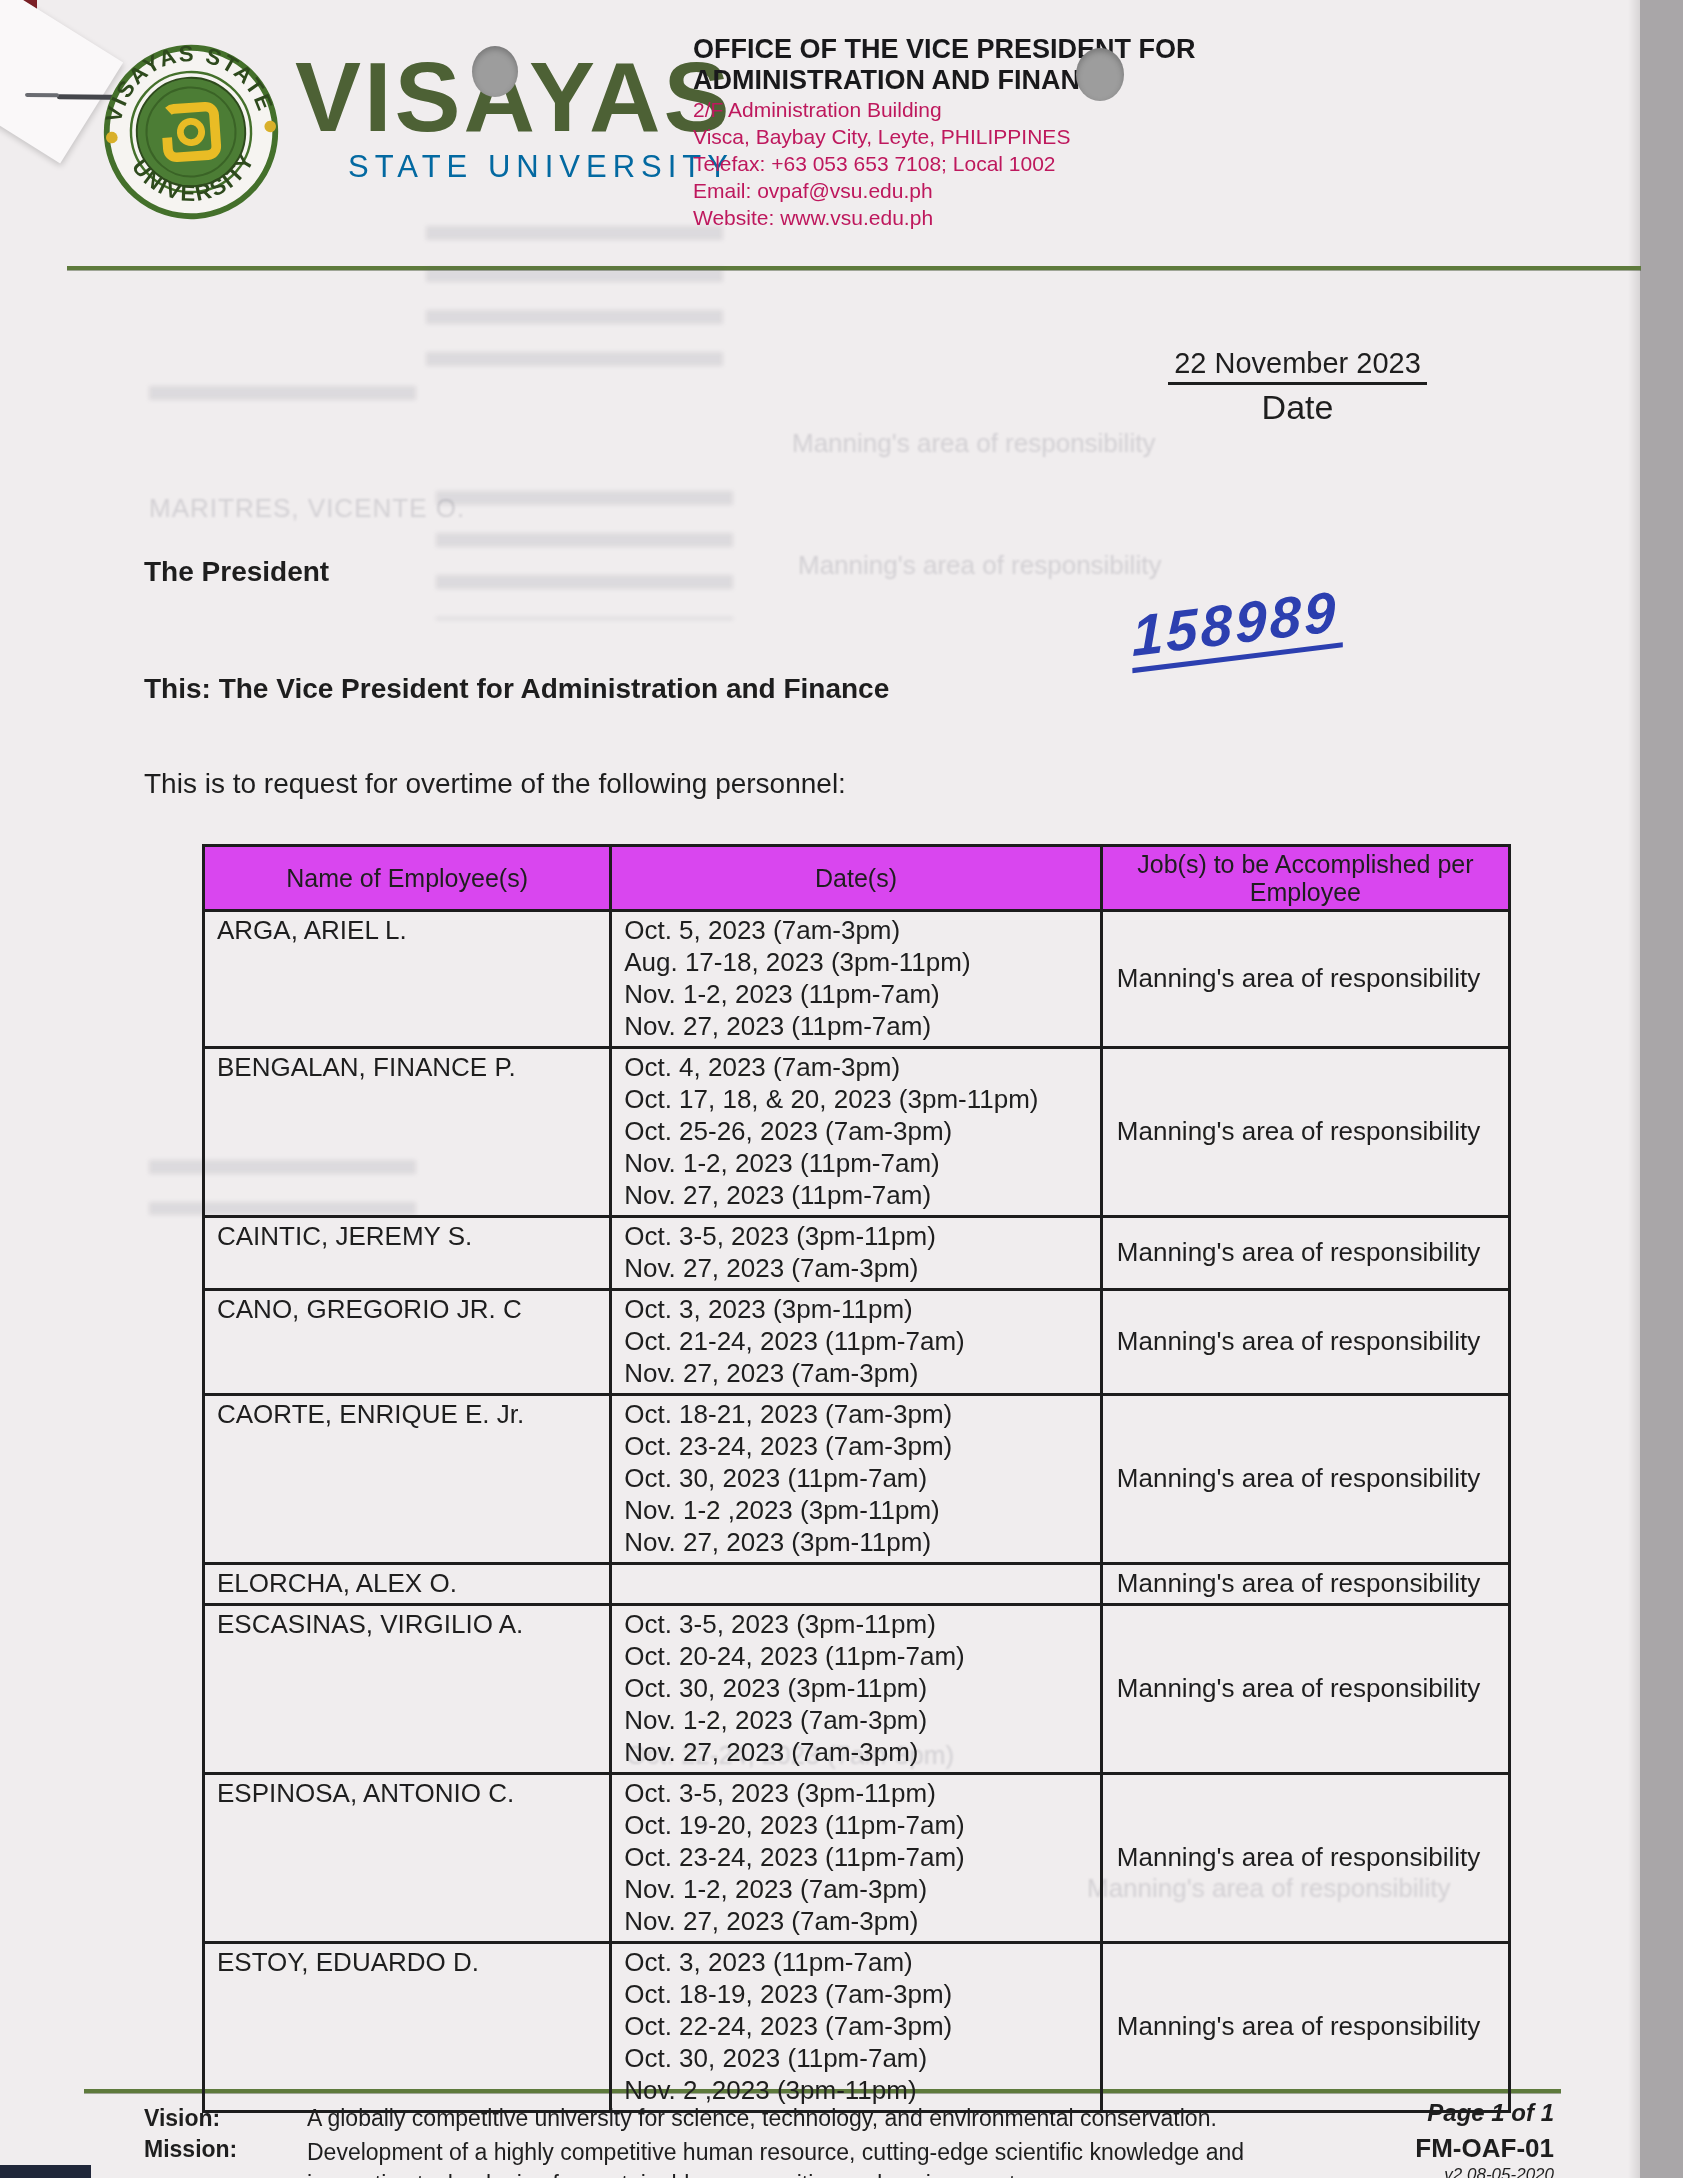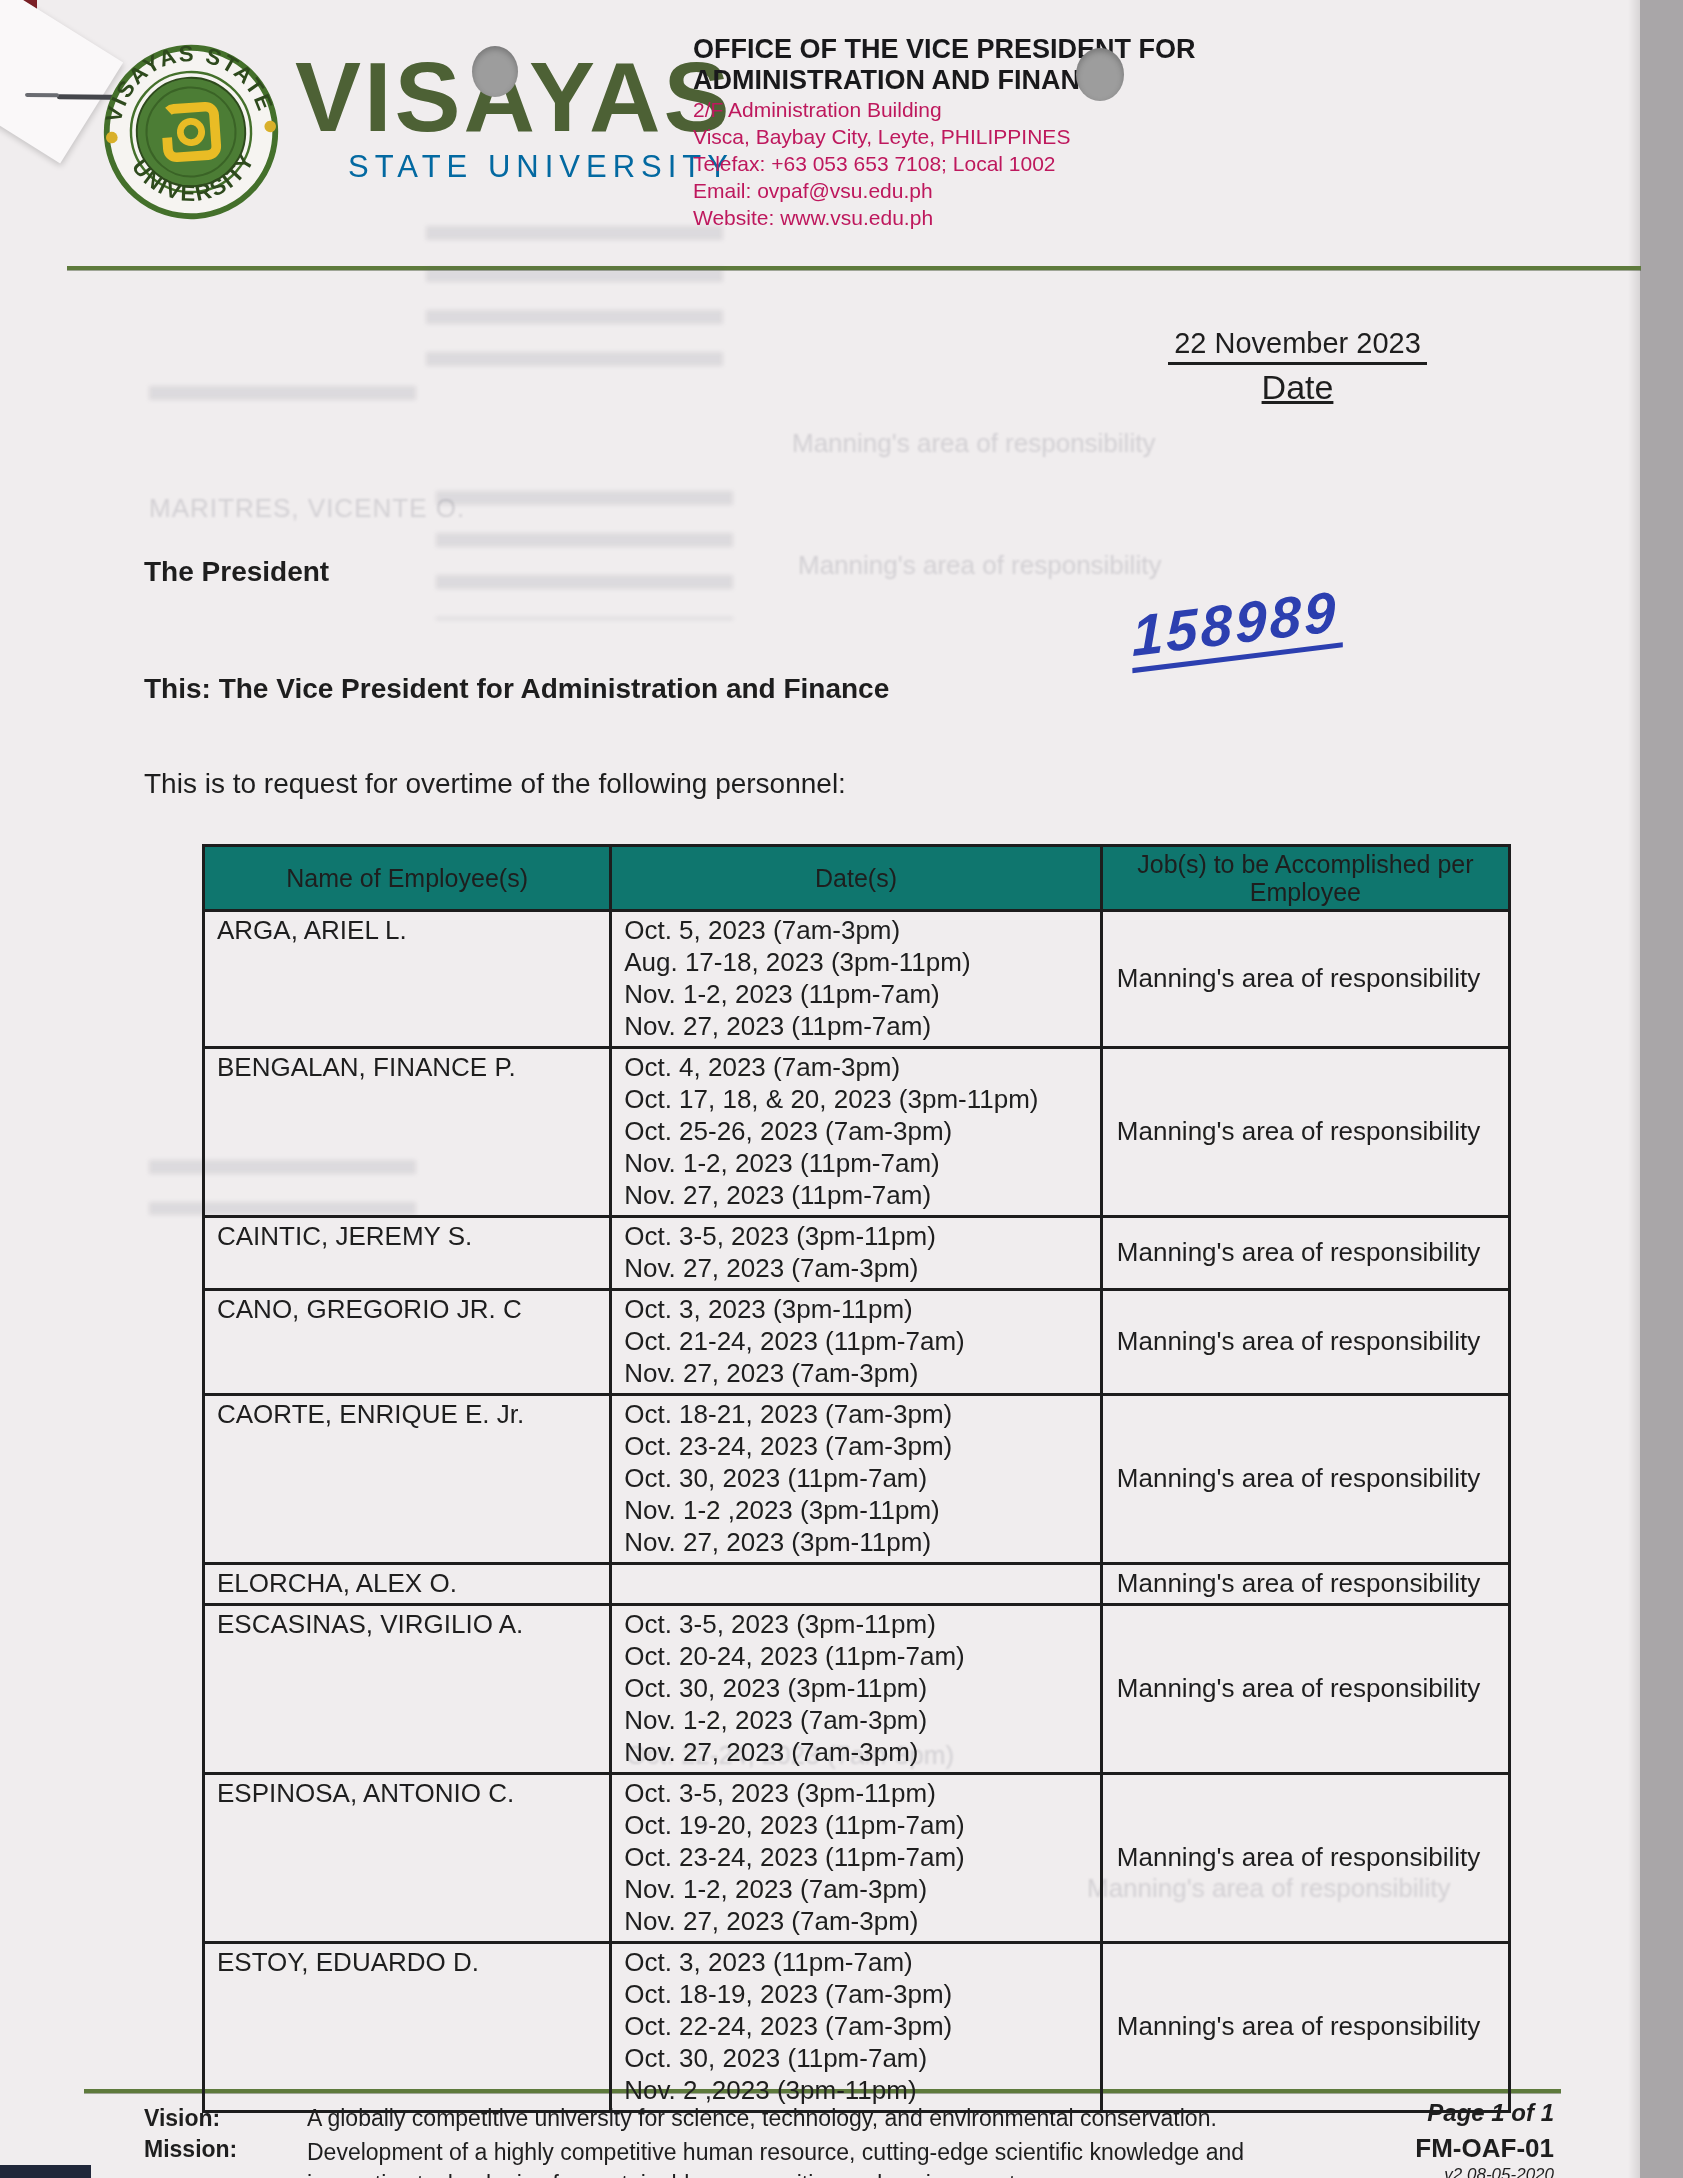--- a/index.html
+++ b/index.html
@@ -28,36 +28,36 @@
   .wordmark-sub{position:absolute;left:348px;top:149px;font-size:31px;letter-spacing:6px;
         color:#0369a1;z-index:2;}
   .office{position:absolute;left:693px;top:34px;z-index:2;}
   .office-title{font-size:27px;font-weight:bold;line-height:31px;color:#19191b;}
   .office-line{font-size:21px;line-height:27px;color:#be185d;}
   .office-line:first-of-type{margin-top:5px;}
   .rule{position:absolute;height:4px;background:#5e7a3c;box-shadow:0 1px 0 rgba(40,60,20,.4);}
   .rule-top{left:67px;top:266px;width:1574px;}
   .rule-bottom{left:84px;top:2089px;width:1477px;}
   
-  .date-block{position:absolute;left:1139px;top:327px;width:317px;text-align:center;text-decoration:underline;}
+  .date-block{position:absolute;left:1139px;top:347px;width:317px;text-align:center;}
   .date-value{display:inline-block;font-size:29px;border-bottom:3px solid #1e1e1e;padding:0 6px 2px 6px;}
   .date-label{font-size:34px;margin-top:3px;}
   
   .doc-title{position:absolute;left:420px;top:455px;font-size:31px;font-weight:bold;letter-spacing:0.5px;}
   .recipient{position:absolute;left:144px;top:556px;font-size:28px;font-weight:bold;}
   .thru{position:absolute;left:144px;top:673px;font-size:28px;font-weight:bold;}
   .intro{position:absolute;left:144px;top:768px;font-size:28px;}
   .handwritten{position:absolute;left:1131px;top:590px;transform:rotate(-7deg) skewX(-6deg);
         font-size:57px;font-style:italic;font-weight:bold;letter-spacing:3px;color:#2c3fb0;z-index:4;}
   .handwritten span{border-bottom:5px solid #2c3fb0;padding:0 4px 0 0;}
   
   .ot-table{position:absolute;left:202px;top:844px;width:1309px;border-collapse:collapse;
         font-size:26px;z-index:3;}
   .ot-table th,.ot-table td{border:3px solid #1d1d1d;}
-  .ot-table th{background:#0f766e;font-weight:normal;font-size:25px;line-height:28px;
+  .ot-table th{background:#d946ef;font-weight:normal;font-size:25px;line-height:28px;
         padding:3px 8px;text-align:center;vertical-align:middle;height:55px;}
   .ot-table td{padding:2px 8px 4px 12px;vertical-align:top;line-height:32px;background:transparent;}
   .c-job{vertical-align:middle !important;line-height:30px;padding-left:14px !important;}
   
   .vision-label{position:absolute;left:144px;top:2105px;font-size:23px;font-weight:bold;}
   .vision-text{position:absolute;left:307px;top:2105px;font-size:23px;}
   .mission-label{position:absolute;left:144px;top:2136px;font-size:23px;font-weight:bold;}
   .mission-text{position:absolute;left:307px;top:2136px;width:985px;font-size:23px;line-height:32px;}
   .form-block{position:absolute;left:1257px;top:2099px;width:297px;text-align:right;}
   .page-num{font-size:24px;font-style:italic;font-weight:bold;}

